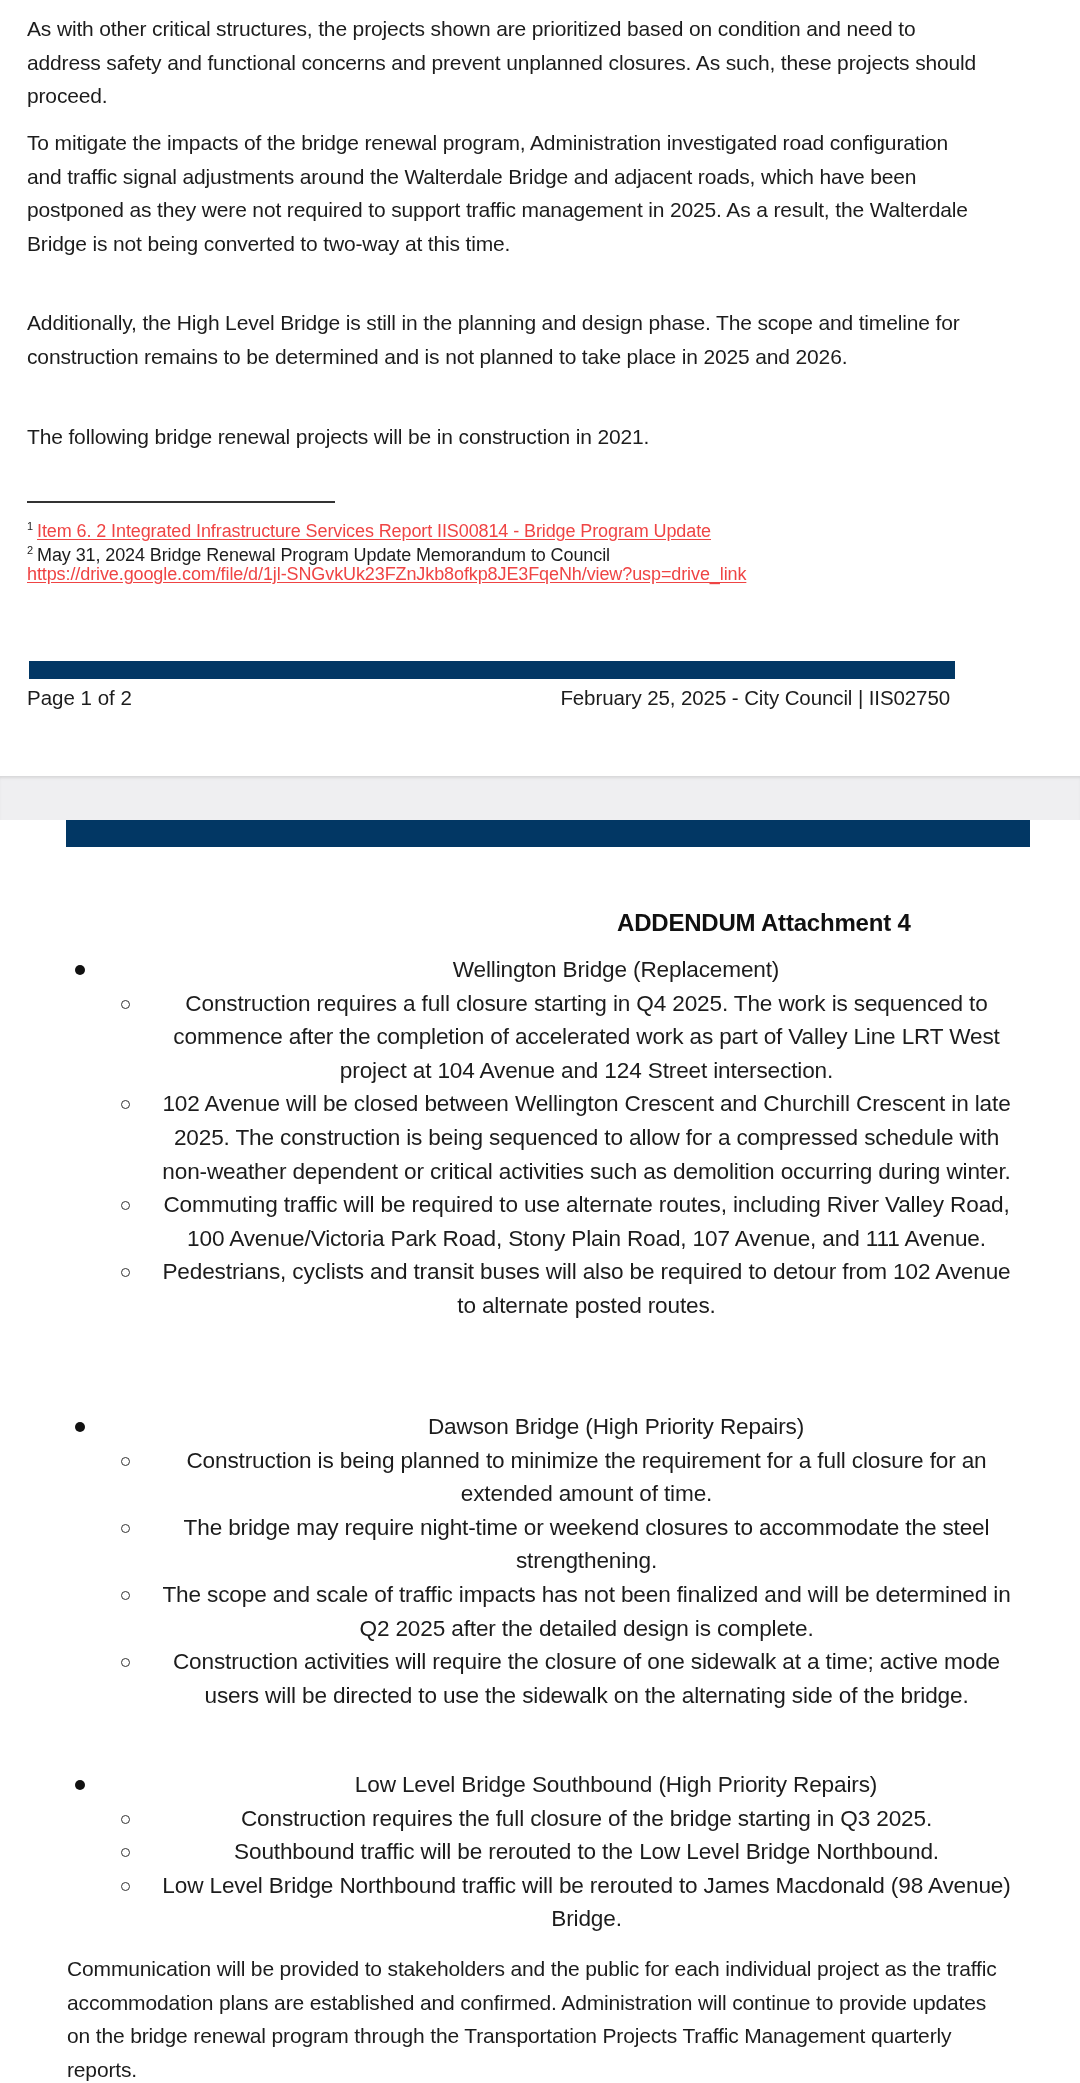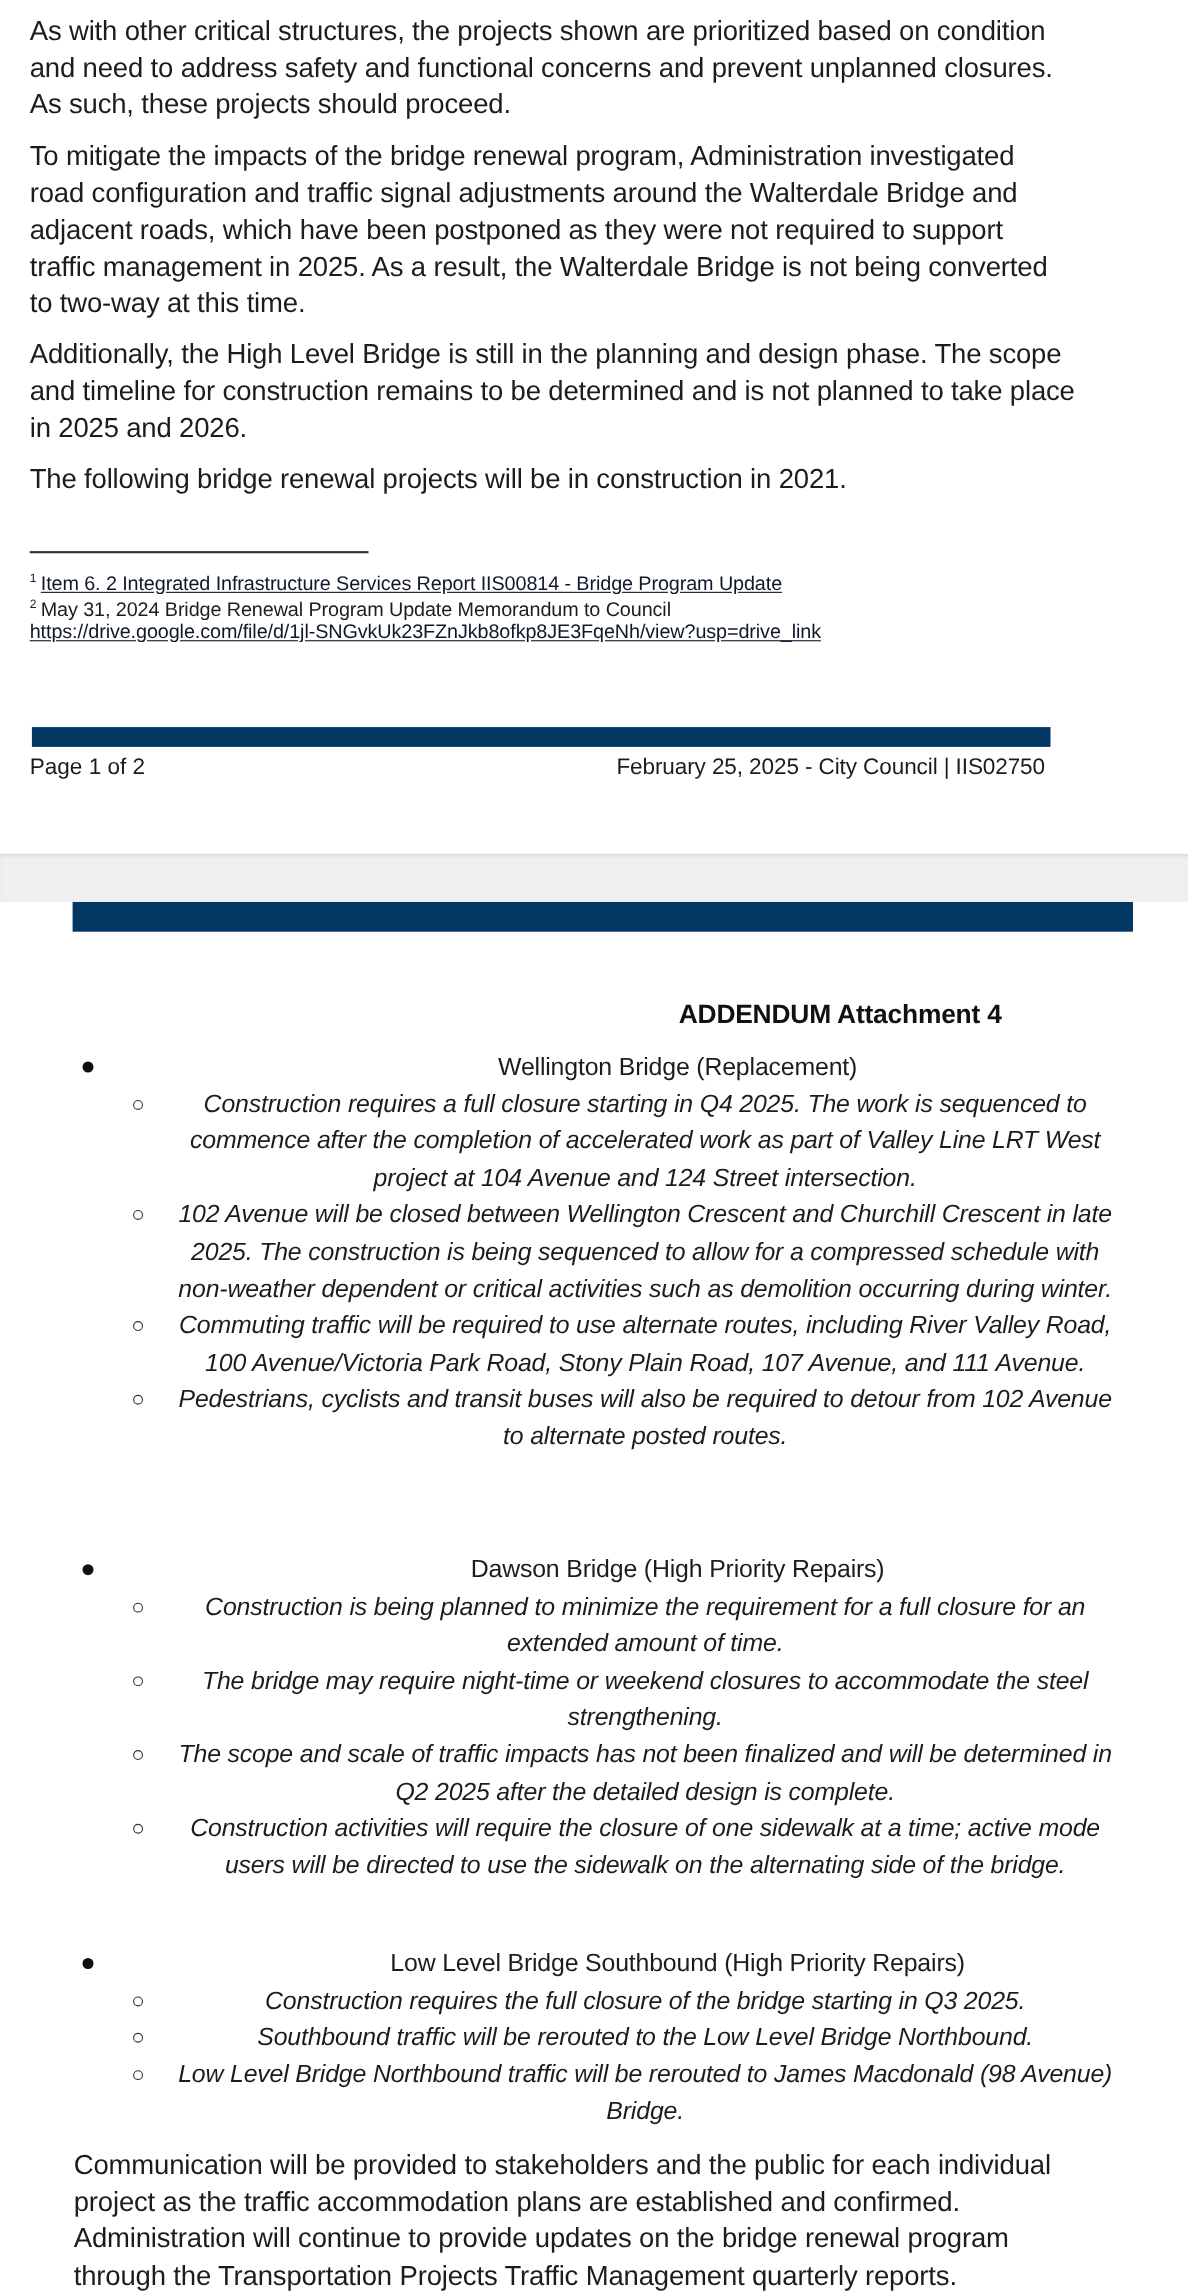--- a/index.html
+++ b/index.html
@@ -5,39 +5,39 @@
   * { box-sizing: border-box; margin: 0; padding: 0; }
   html, body { width: 1080px; height: 2083px; background: #ffffff; overflow: hidden; }
   body { font-family: "Liberation Sans", "DejaVu Sans", sans-serif; color: #1c1c1c; position: relative; }
 
   .page { position: absolute; left: 0; width: 1080px; background: #fff; }
   .page1 { top: 0; height: 776px; }
   .page2 { top: 820px; height: 1263px; margin-left: 40px; }
 
   .gap { position: absolute; left: 0; top: 776px; width: 1080px; height: 44px; background: #efeff1;
          box-shadow: inset 0 3px 3px -1px rgba(0,0,0,0.10); }
-  .p { position: absolute; left: 27px; width: 950px; font-size: 25px; line-height: 33.6px; letter-spacing: -0.15px; }
+  .p { position: absolute; left: 27px; width: 950px; font-size: 21px; line-height: 33.6px; letter-spacing: -0.15px; }
 
   .fn-rule { position: absolute; left: 27px; top: 501px; width: 308px; height: 2px; background: #333; }
   .fn { position: absolute; left: 27px; width: 900px; font-size: 18px; line-height: 24px; letter-spacing: -0.1px; }
   .fn sup { font-size: 11px; vertical-align: 7px; margin-right: 4px; color: #1c1c1c; }
-  .link { color: #0f172a; text-decoration: underline; text-underline-offset: 2px; margin-top: 36px; }
+  .link { color: #ef4444; text-decoration: underline; text-underline-offset: 2px; margin-top: 36px; }
 
   .bar1 { position: absolute; left: 29px; top: 661px; width: 926px; height: 18px; background: #023764; }
   .footer-left { position: absolute; left: 27px; top: 684px; font-size: 20.5px; line-height: 28px; }
   .footer-right { position: absolute; right: 130px; top: 684px; font-size: 20.5px; line-height: 28px; letter-spacing: -0.1px; }
 
   .bar2 { position: absolute; left: 26px; top: 0px; width: 964px; height: 27px; background: #023764; }
   .heading { position: absolute; left: 577px; top: 88px; font-size: 24px; font-weight: bold; line-height: 30px; color: #111; letter-spacing: -0.2px; }
 
   .list { position: absolute; left: 0; width: 1080px; text-align: center; }
   .item { position: relative; }
   .item-title { position: relative; padding-left: 72px; font-size: 22.6px; line-height: 33.6px; letter-spacing: -0.15px; }
   .item-title .dot { position: absolute; left: 35px; top: 12px; width: 10px; height: 10px; border-radius: 50%; background: #111; }
-  .sub { position: relative; padding-left: 118px; width: 975px; font-size: 22.6px; line-height: 33.6px; letter-spacing: -0.15px; font-style: italic; }
+  .sub { position: relative; padding-left: 118px; width: 975px; font-size: 22.6px; line-height: 33.6px; letter-spacing: -0.15px; }
   .sub .circ { position: absolute; left: 81px; top: 13px; width: 9px; height: 9px; border-radius: 50%; border: 1.3px solid #333; }
 </style>
 </head>
 <body>
 
 <div class="page page1">
   <p class="p" style="top:12px; width:955px;">As with other critical structures, the projects shown are prioritized based on condition and need to address safety and functional concerns and prevent unplanned closures. As such, these projects should proceed.</p>
   <p class="p" style="top:126px; width:945px;">To mitigate the impacts of the bridge renewal program, Administration investigated road configuration and traffic signal adjustments around the Walterdale Bridge and adjacent roads, which have been postponed as they were not required to support traffic management in 2025. As a result, the Walterdale Bridge is not being converted to two-way at this time.</p>
   <p class="p" style="top:306px; width:955px;">Additionally, the High Level Bridge is still in the planning and design phase. The scope and timeline for construction remains to be determined and is not planned to take place in 2025 and 2026.</p>
   <p class="p" style="top:420px;">The following bridge renewal projects will be in construction in 2021.</p>

